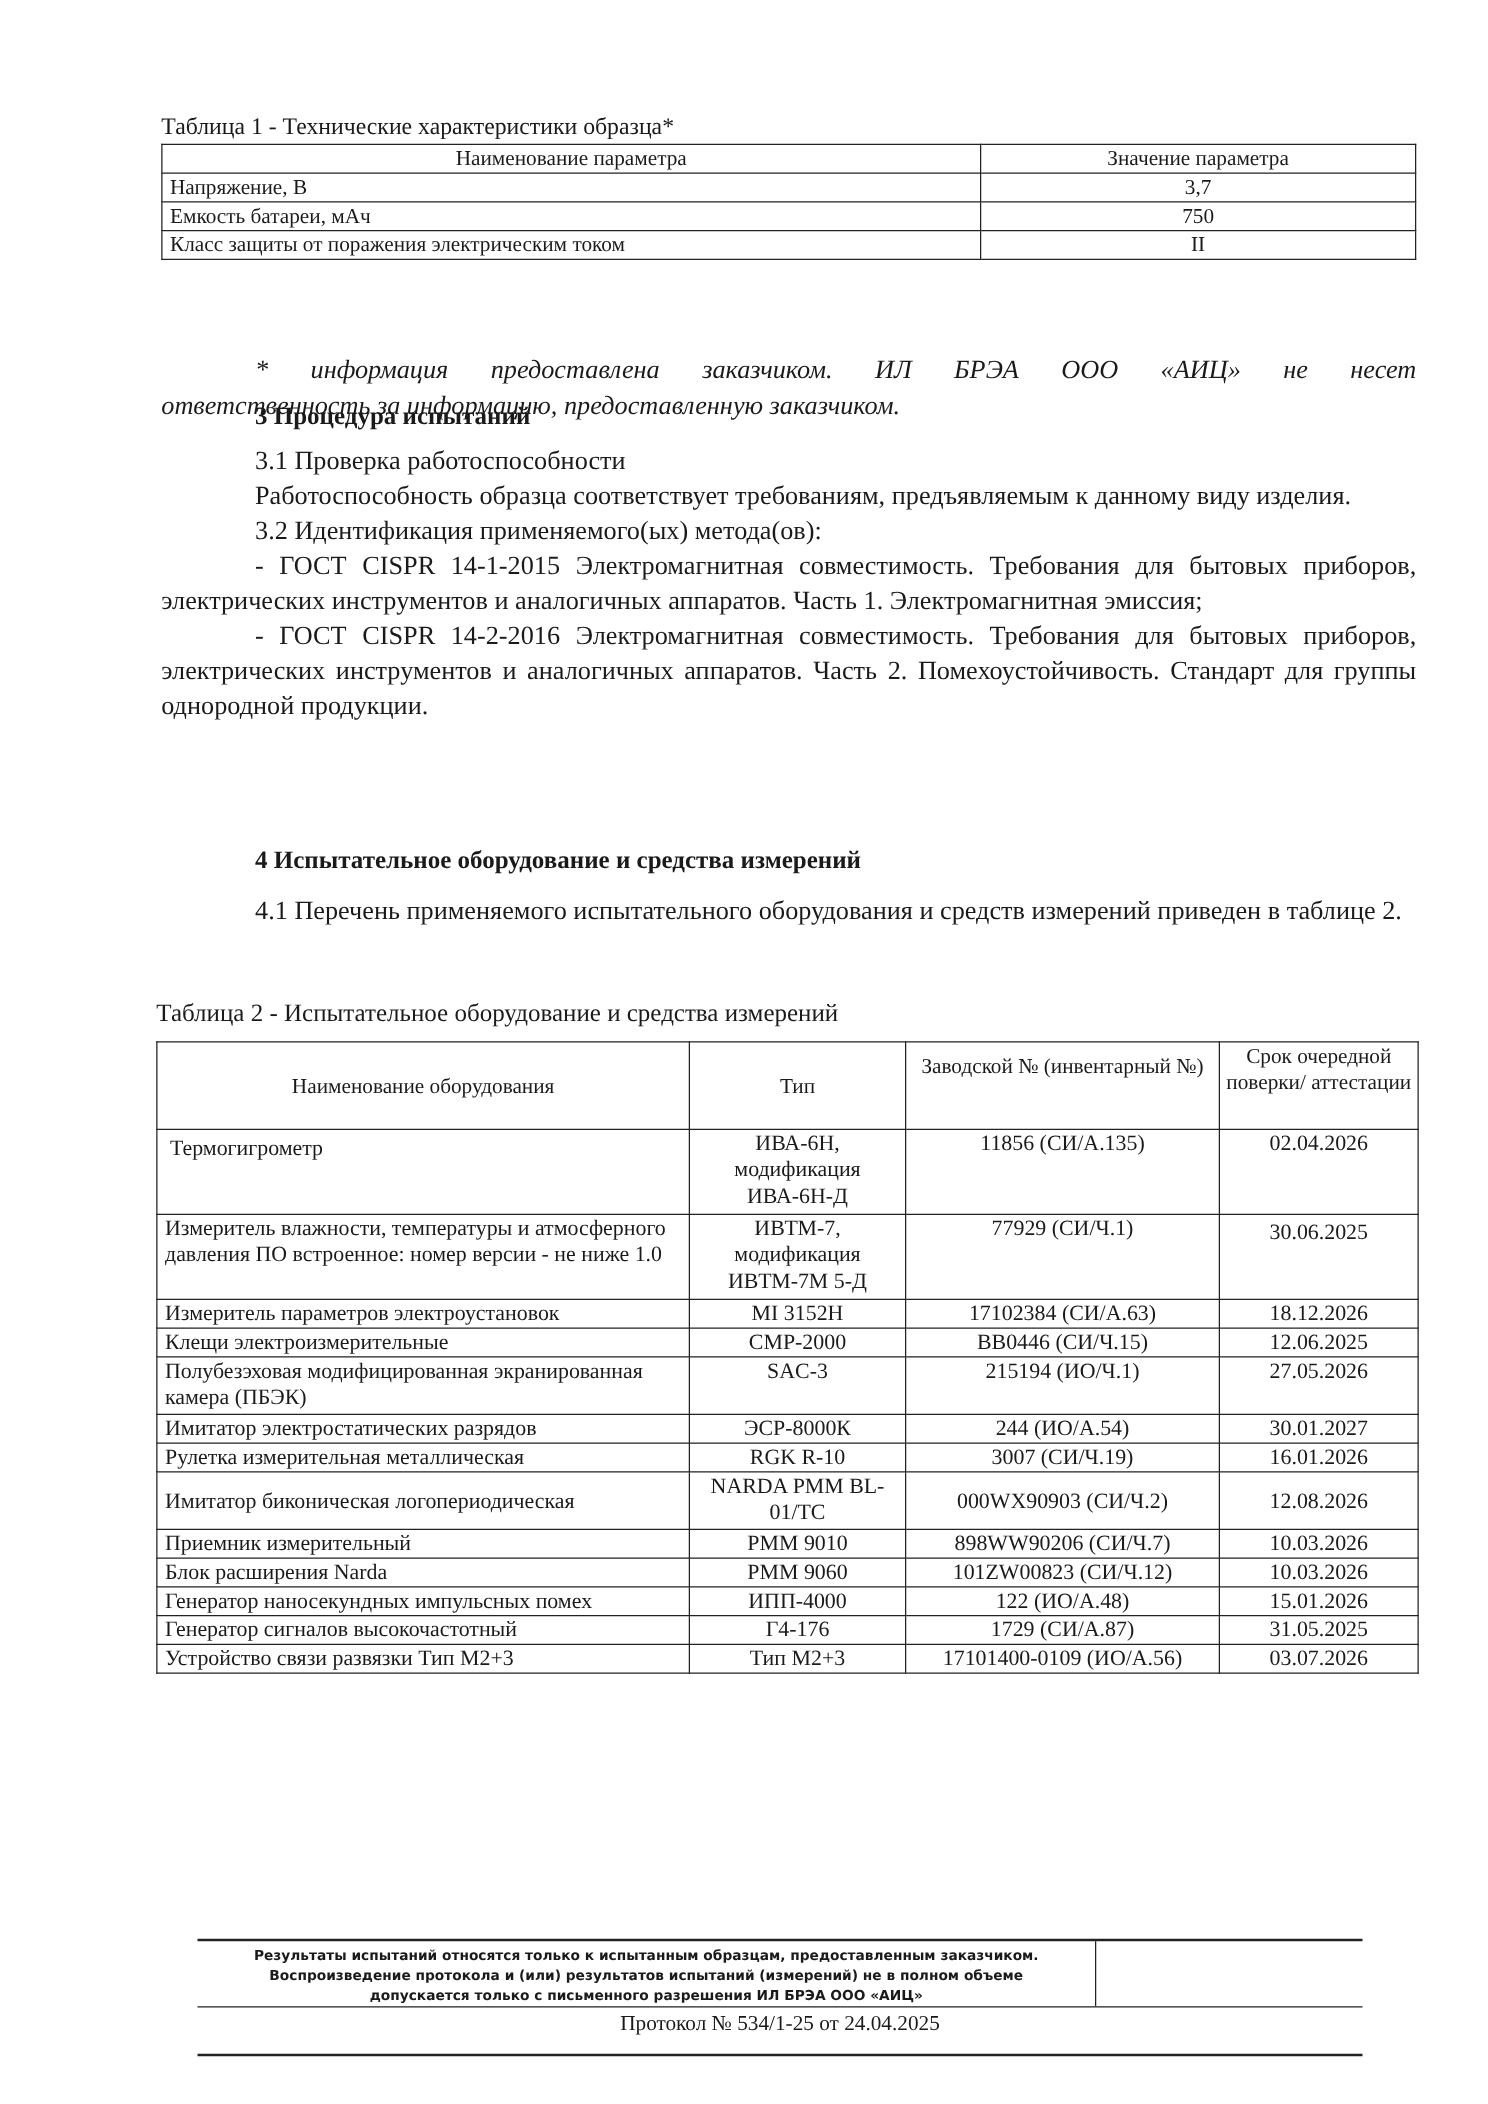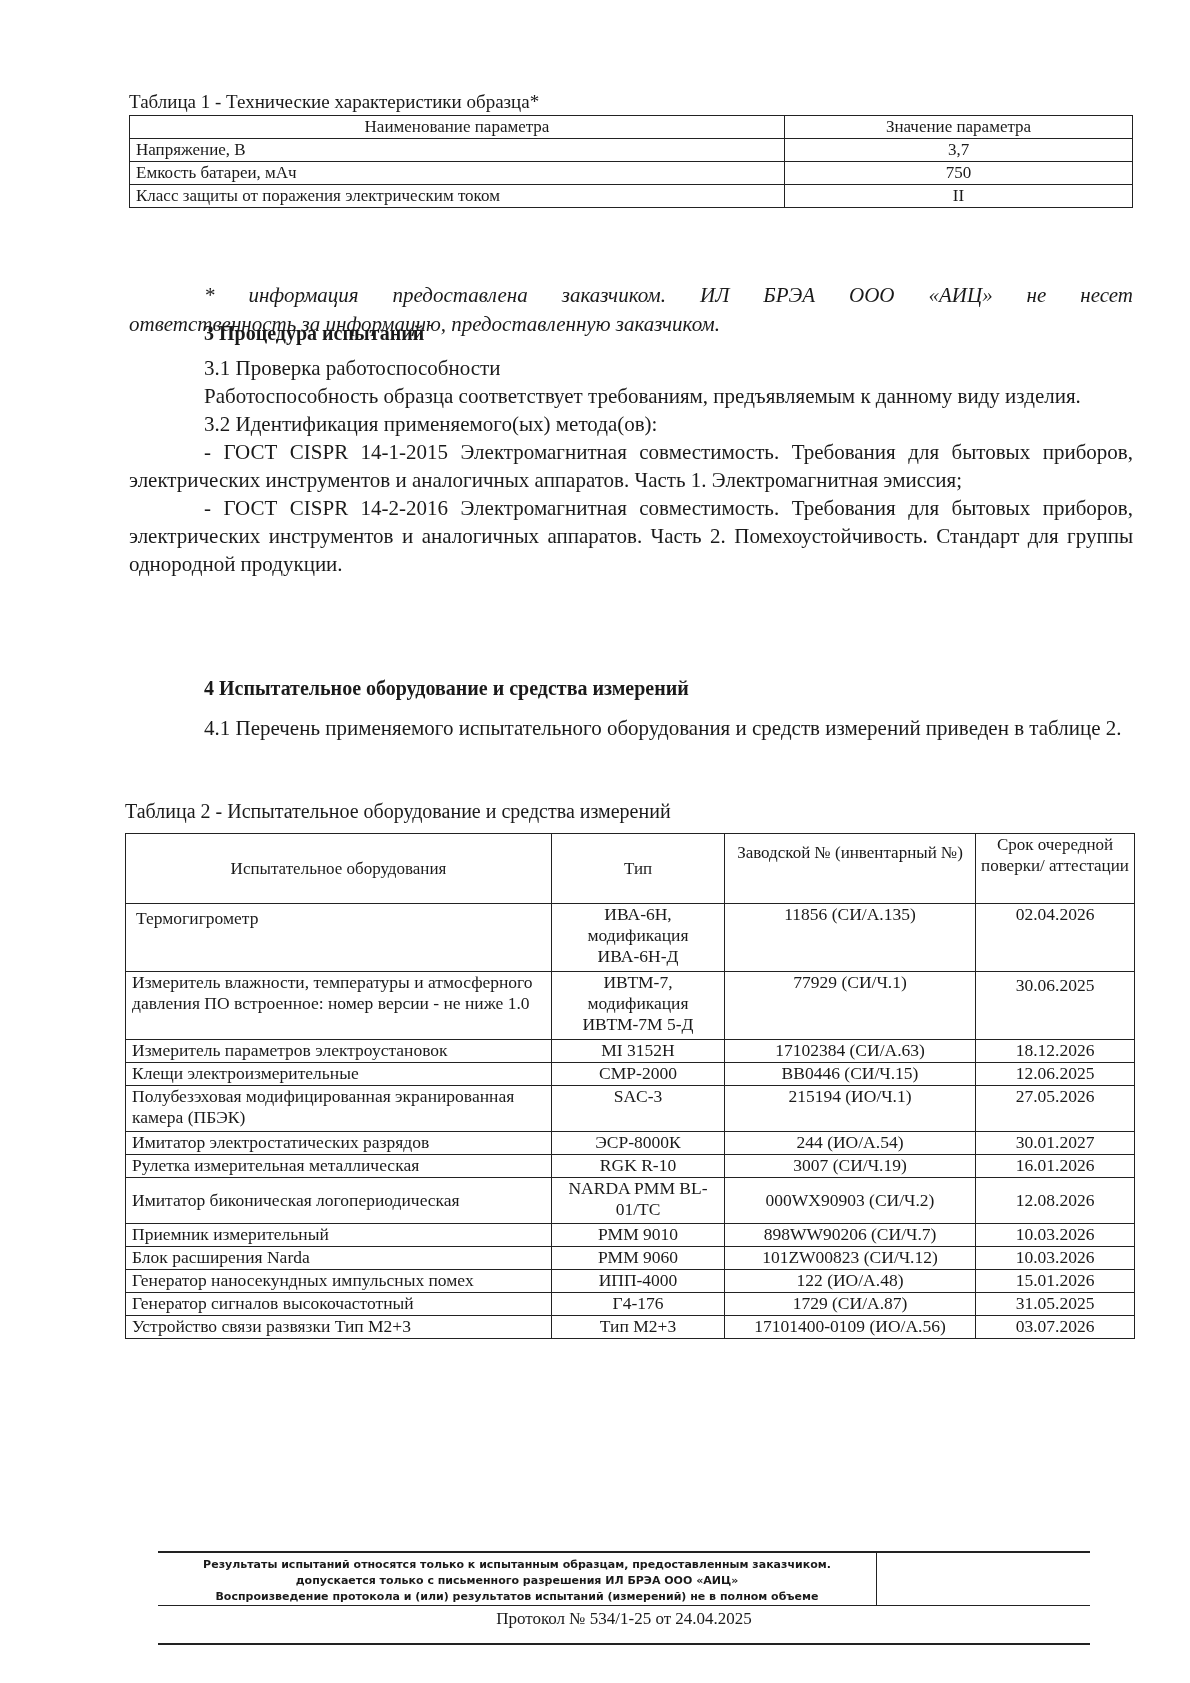--- a/index.html
+++ b/index.html
@@ -93,21 +93,21 @@
 
   <div class="heading" style="top:677px;">4 Испытательное оборудование и средства измерений</div>
   <div class="para" style="top:714px;">
     <span class="indent">4.1 Перечень применяемого испытательного оборудования и средств измерений приведен в таблице 2.</span>
   </div>
 
   <div class="caption" style="left:125px; top:800px; font-size:20px;">Таблица 2 - Испытательное оборудование и средства измерений</div>
   <table id="t2">
     <tbody>
         <tr style="height:70px;">
-      <th class="c1">Испытательное оборудования</th>
+      <th class="c1">Наименование оборудования</th>
       <th class="c2">Тип</th>
       <th class="c3" style="vertical-align:top; padding-top:8px;">Заводской № (инвентарный №)</th>
       <th class="c4" style="vertical-align:top; padding-top:0;">Срок очередной поверки/ аттестации</th>
     </tr>
     <tr style="height:68px;">
       <td class="c1" style="padding-left:10px; padding-top:4px;">Термогигрометр</td>
       <td class="c2">ИВА-6Н, модификация ИВА-6Н-Д</td>
       <td class="c3">11856 (СИ/А.135)</td>
       <td class="c4">02.04.2026</td>
     </tr>
@@ -184,20 +184,20 @@
       <td class="c4">03.07.2026</td>
     </tr>
   </tbody>
     </table>
 
   <div class="footer">
     <div class="topline"></div>
     <div class="row">
       <div class="disclaimer">
         <span>Результаты испытаний относятся только к испытанным образцам, предоставленным заказчиком.</span>
+        <span>Воспроизведение протокола и (или) результатов испытаний (измерений) не в полном объеме</span>
         <span>допускается только с письменного разрешения ИЛ БРЭА ООО «АИЦ»</span>
-        <span>Воспроизведение протокола и (или) результатов испытаний (измерений) не в полном объеме</span>
       </div>
     </div>
     <div class="protocol">Протокол № 534/1-25 от 24.04.2025</div>
   </div>
 
 </div>
 
 </body></html>

